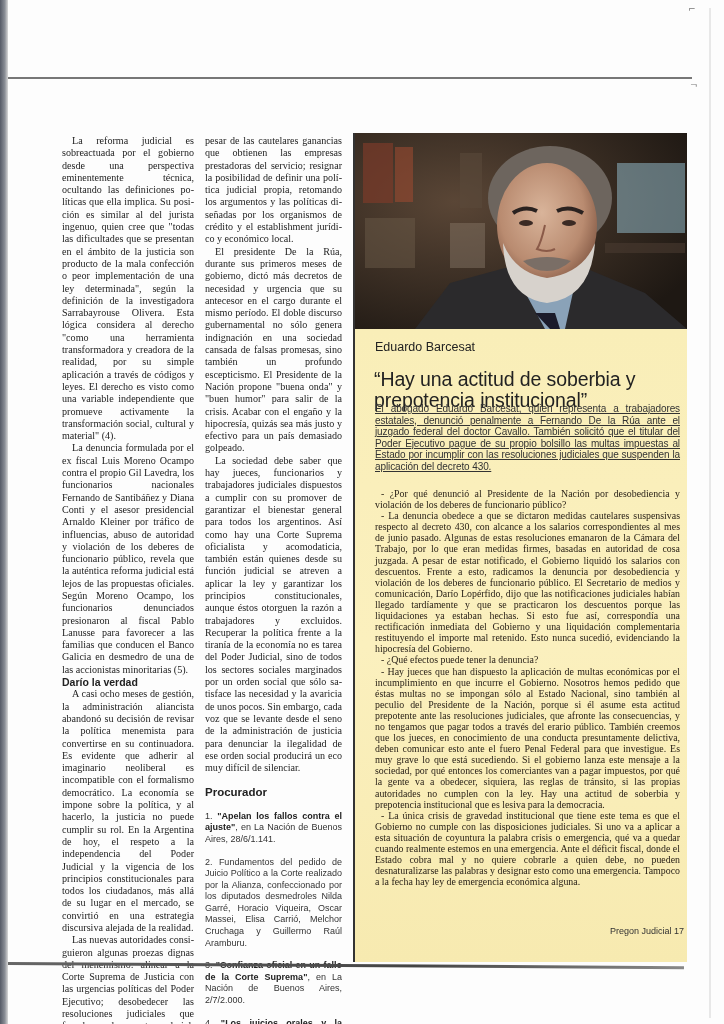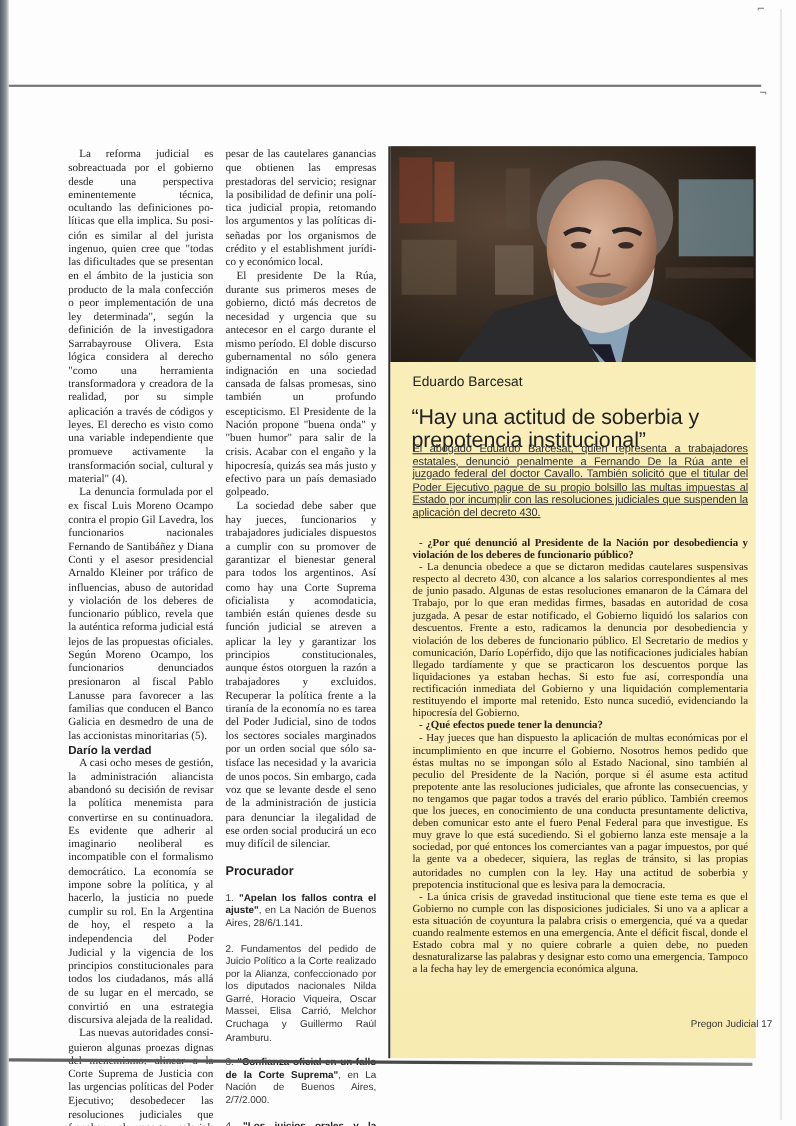--- a/index.html
+++ b/index.html
@@ -18,22 +18,22 @@
   .ref{font-family:"Liberation Sans",sans-serif;font-size:9px;line-height:11.6px;margin:0 0 11px 0;text-align:justify;color:#333;}
   .ref b{color:#222;}
   .photo{position:absolute;left:355px;top:133px;width:332px;height:196px;overflow:hidden;background:#2a221c;}
   .panel{position:absolute;left:355px;top:329px;width:332px;height:633px;background:linear-gradient(180deg,#f9eeb8 0%,#fbf0be 50%,#f7eab0 100%);}
   .panel-border{position:absolute;left:353px;top:133px;width:2px;height:829px;background:#333;}
   .interviewee{position:absolute;left:375px;top:340px;font-family:"Liberation Sans",sans-serif;font-size:12.5px;color:#222;text-align:right;}
   .headline{position:absolute;left:374px;top:353px;width:315px;font-family:"Liberation Sans",sans-serif;font-size:19.5px;line-height:21px;color:#222;font-weight:normal;letter-spacing:-0.1px;}
   .lead{position:absolute;left:375px;top:403px;width:305px;font-family:"Liberation Sans",sans-serif;font-size:10px;line-height:11.5px;color:#333;text-align:justify;letter-spacing:-0.1px;text-decoration:underline;}
   .qa{position:absolute;left:375px;top:488px;width:305px;font-size:9.9px;line-height:11.1px;text-align:justify;color:#2a2218;}
   .qa p{margin:0;text-indent:6px;}
-  .qa p.q{font-weight:bold;}
-  .footer{position:absolute;left:628px;top:926px;font-family:"Liberation Sans",sans-serif;font-size:9px;color:#333;text-align:center;}
+  .qa p.q{font-weight:normal;}
+  .footer{position:absolute;left:610px;top:926px;font-family:"Liberation Sans",sans-serif;font-size:9px;color:#333;text-align:center;}
   svg{display:block;}
 </style>
 </head>
 <body>
 
 <div class="left-bar"></div>
 <div class="top-rule"></div>
 <div class="right-edge"></div>
 <div class="corner-mark" style="left:688px;top:4px;">⌐</div>
 <div class="corner-mark" style="left:690px;top:80px;">¬</div>
@@ -47,21 +47,21 @@
 </div>
 
 <div class="col" id="col2">
   <p style="text-indent:0">pesar de las cautelares ganan­cias que obtienen las empresas prestadoras del servicio; resignar la posibilidad de definir una polí­tica judicial propia, retomando los argumentos y las políticas di­señadas por los organismos de crédito y el establishment jurídi­co y económico local.</p>
   <p>El presidente De la Rúa, duran­te sus primeros meses de gobier­no, dictó más decretos de necesi­dad y urgencia que su antecesor en el cargo durante el mismo pe­ríodo. El doble discurso guberna­mental no sólo genera indigna­ción en una sociedad cansada de falsas promesas, sino también un profundo escepticismo. El Presi­dente de la Nación propone "bue­na onda" y "buen humor" para salir de la crisis. Acabar con el en­gaño y la hipocresía, quizás sea más justo y efectivo para un país demasiado golpeado.</p>
   <p>La sociedad debe saber que hay jueces, funcionarios y trabajado­res judiciales dispuestos a cum­plir con su promover de garanti­zar el bienestar general para to­dos los argentinos. Así como hay una Corte Suprema oficialista y acomodaticia, también están quienes desde su función judicial se atreven a aplicar la ley y garan­tizar los principios constitucio­nales, aunque éstos otorguen la razón a trabajadores y excluidos. Recuperar la política frente a la tiranía de la economía no es tarea del Poder Judicial, sino de todos los sectores sociales marginados por un orden social que sólo sa­tisface las necesidad y la avaricia de unos pocos. Sin embargo, ca­da voz que se levante desde el se­no de la administración de justi­cia para denunciar la ilegalidad de ese orden social producirá un eco muy difícil de silenciar.</p>
 
   <div class="refs-title">Procurador</div>
   <div>
     <div class="ref"><span>1.</span> <b>"Apelan los fallos contra el ajuste"</b><span>, en La Nación de Buenos Aires, 28/6/1.141.</span></div>
-    <div class="ref"><span>2.</span> <span>Fundamentos del pedido de Juicio Po­lítico a la Corte realizado por la Alianza, confeccionado por los diputados naciona­les Nilda Garré, Horacio Viqueira, Oscar Massei, Elisa Carrió, Melchor Cruchaga y Guillermo Raúl Aramburu.</span></div>
+    <div class="ref"><span>2.</span> <span>Fundamentos del pedido de Juicio Po­lítico a la Corte realizado por la Alianza, confeccionado por los diputados desmedro­les Nilda Garré, Horacio Viqueira, Oscar Massei, Elisa Carrió, Melchor Cruchaga y Guillermo Raúl Aramburu.</span></div>
     <div class="ref"><span>3.</span> <b>"Confianza oficial en un fallo de la Corte Suprema"</b><span>, en La Nación de Bue­nos Aires, 2/7/2.000.</span></div>
     <div class="ref"><span>4.</span> <b>"Los juicios orales y la construcción del 'objeto' judicial"</b></div>
 
   </div>
 </div>
 
 <div class="panel-border"></div>
 <div class="panel"></div>
 
 <div class="photo" aria-label="Portrait of Eduardo Barcesat">

